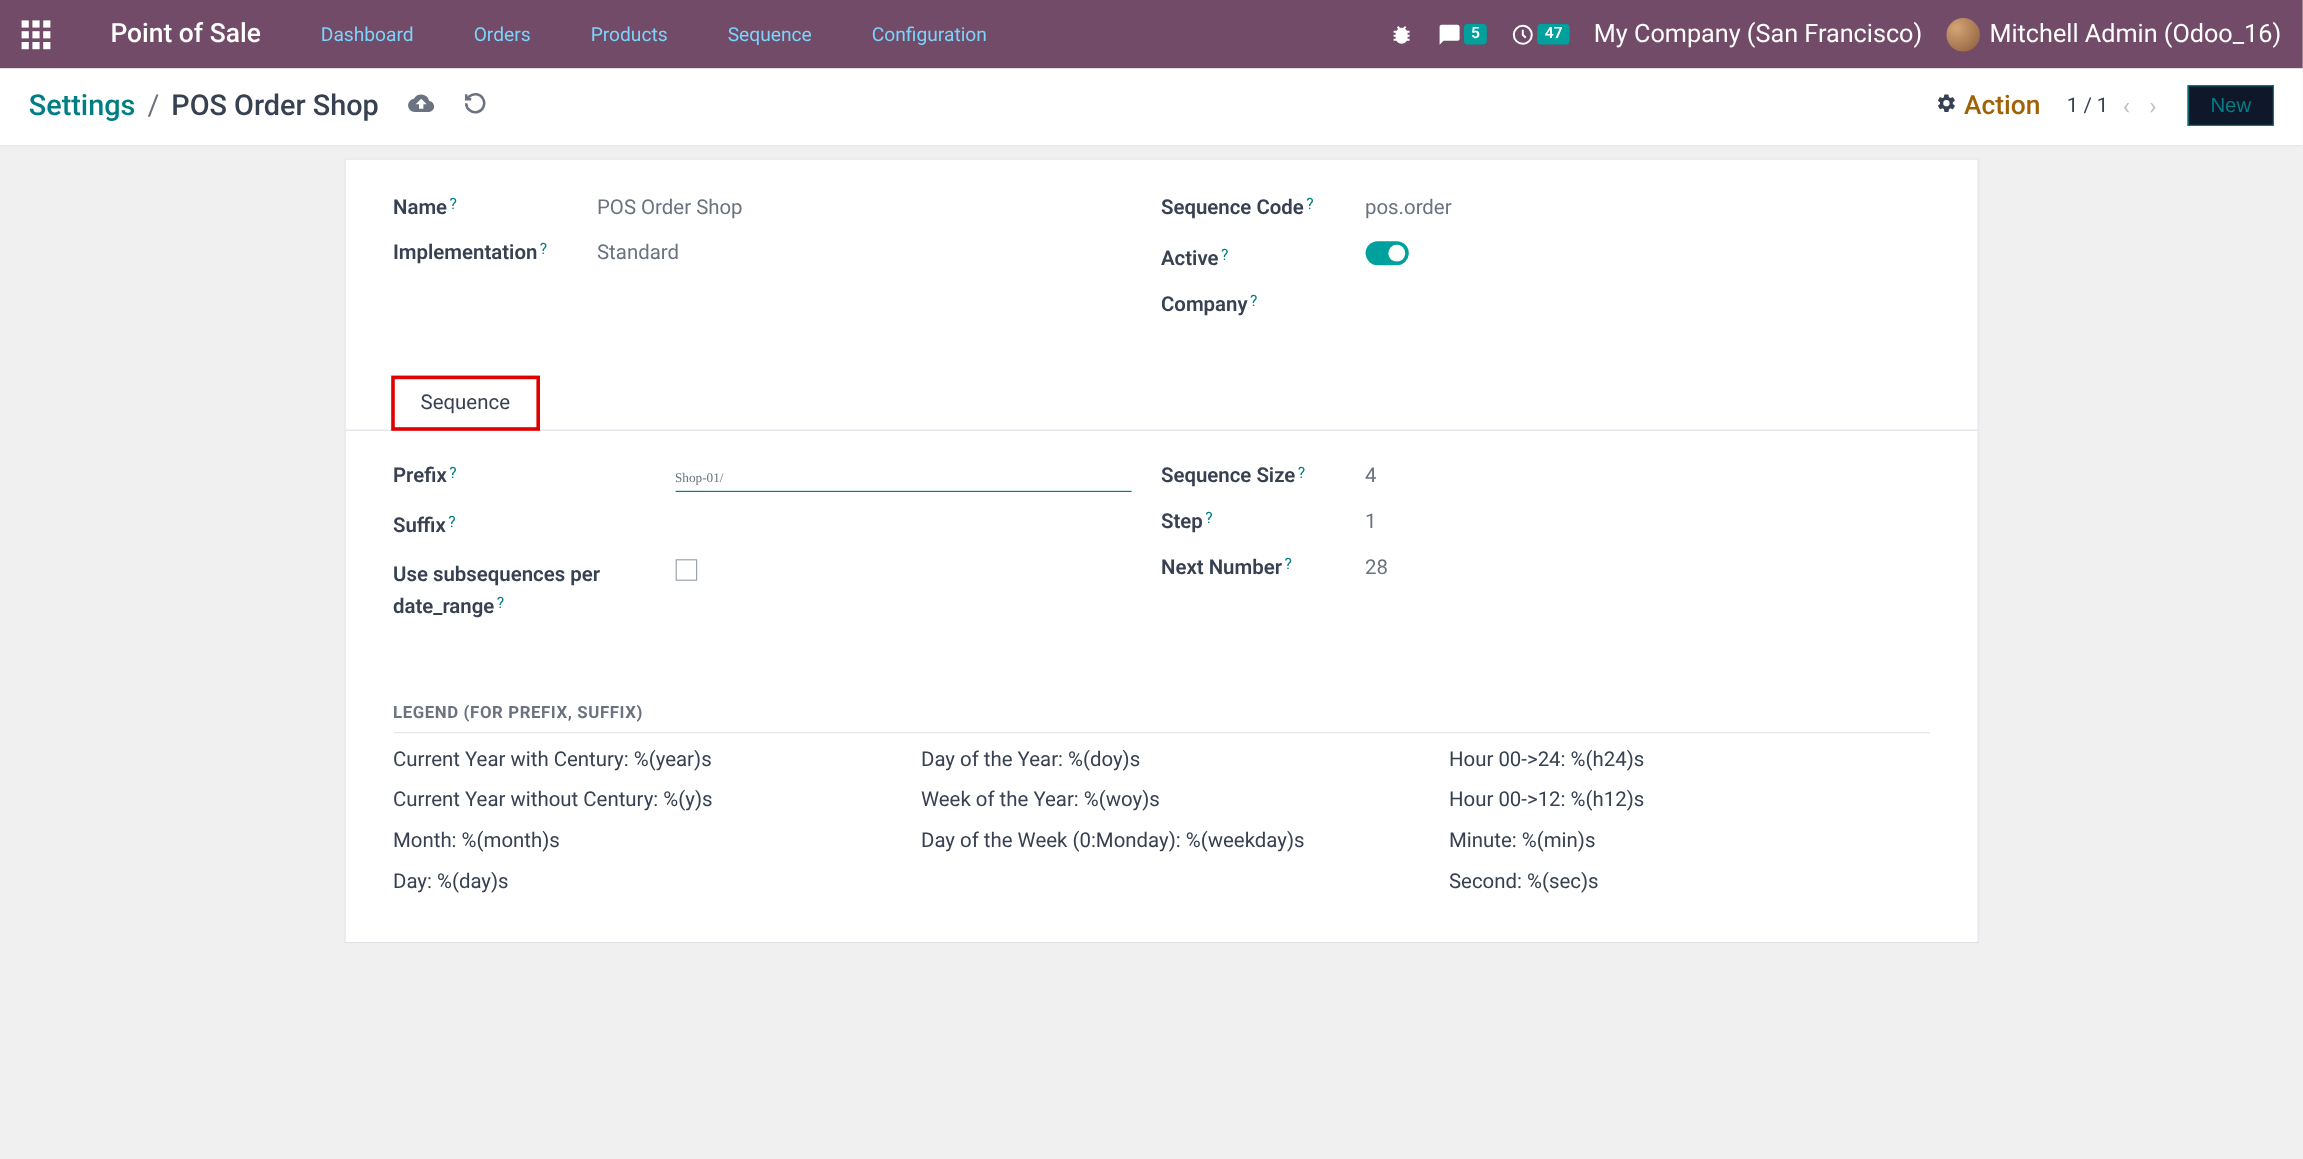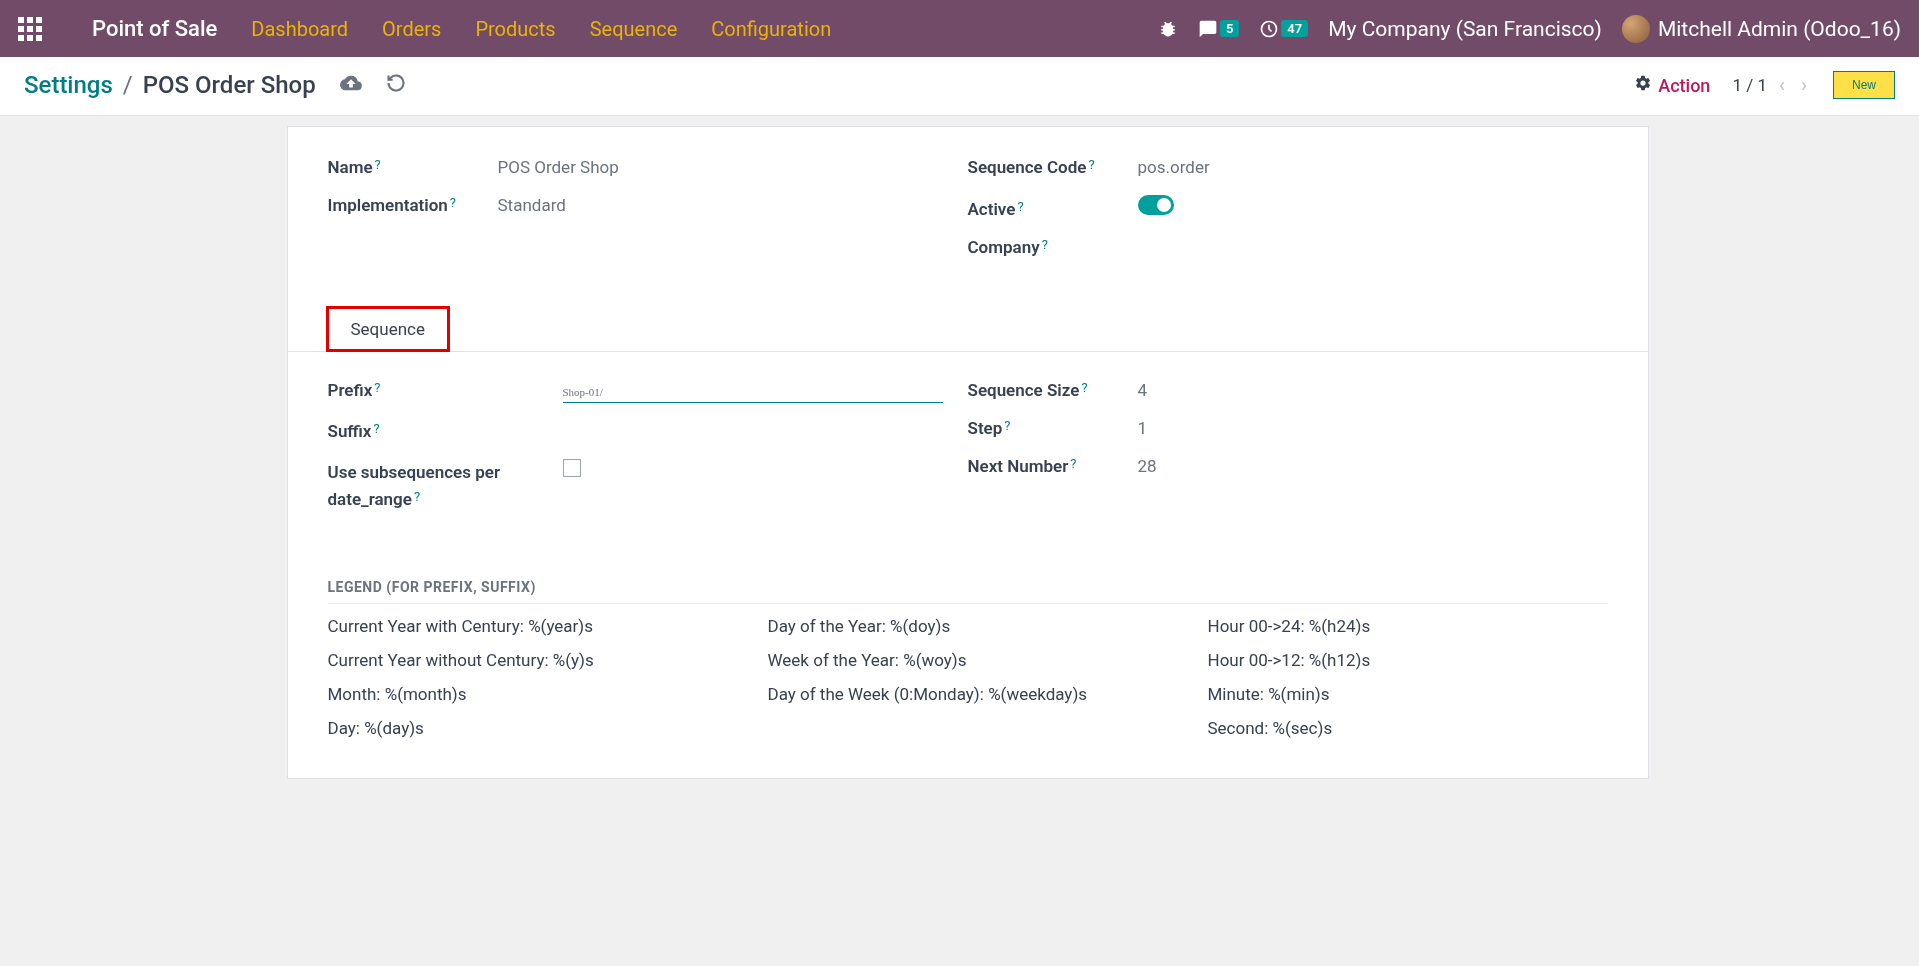--- a/index.html
+++ b/index.html
@@ -4,42 +4,42 @@
 <style>
 * { margin: 0; padding: 0; box-sizing: border-box; }
 body { font-family: -apple-system, BlinkMacSystemFont, "Segoe UI", Roboto, "Helvetica Neue", sans-serif; background: #f1f0f0; color: #374151; font-size: 15px; overflow: hidden; }
 
 
 .navbar { background: #714B67; height: 57px; display: flex; align-items: center; padding: 0 18px; color: #fff; }
 .navbar .apps-icon { width: 24px; height: 24px; display: grid; grid-template-columns: repeat(3,6px); grid-template-rows: repeat(3,6px); gap: 3px; margin-right: 18px; cursor: pointer; }
 .navbar .apps-icon span { background: #fff; width: 6px; height: 6px; }
 .navbar .brand { font-size: 22px; font-weight: 500; margin-right: 34px; white-space: nowrap; margin-left: 32px; }
 .navbar .menu { display: flex; gap: 34px; }
-.navbar .menu a { color: #eab308; text-decoration: none; font-size: 20px; cursor: pointer; }
+.navbar .menu a { color: #7dd3fc; text-decoration: none; font-size: 16px; cursor: pointer; margin-left: 16px; }
 .navbar .spacer { flex: 1; }
 .navbar .right { display: flex; align-items: center; gap: 20px; }
 .navbar .iconbtn { position: relative; cursor: pointer; display: flex; align-items: center; }
 .navbar .badge { background: #00A09D; color: #fff; font-size: 13px; font-weight: 600; padding: 1px 6px; border-radius: 3px; margin-left: 2px; }
 .navbar .company, .navbar .user { color: #fff; font-size: 21px; white-space: nowrap; }
 .navbar .avatar { width: 28px; height: 28px; border-radius: 50%; background: radial-gradient(circle at 30% 30%, #d4a574, #8b5a3c); margin-right: 8px; display: inline-block; vertical-align: middle; }
 
 
 .control { background: #fff; border-bottom: 1px solid #dee2e6; padding: 14px 24px 16px; display: flex; align-items: center; }
 .breadcrumb { display: flex; align-items: center; gap: 10px; }
 .breadcrumb .link { color: #017E84; font-size: 24px; font-weight: 500; cursor: pointer; }
 .breadcrumb .sep { color: #6b7280; font-size: 24px; }
 .breadcrumb .current { color: #374151; font-size: 24px; font-weight: 500; }
 .breadcrumb .status-icon { margin-left: 14px; color: #6b7280; cursor: pointer; font-size: 20px; }
 .control .spacer { flex: 1; }
 .control .actions { display: flex; align-items: center; gap: 22px; }
-.action-btn { display: flex; align-items: center; gap: 6px; color: #be185d; font-size: 18px; font-weight: 500; cursor: pointer; }
+.action-btn { display: flex; align-items: center; gap: 6px; color: #a16207; font-size: 22px; font-weight: 500; cursor: pointer; }
 .gear { font-size: 18px; }
 .pager { display: flex; align-items: center; gap: 8px; font-size: 17px; color: #374151; }
 .pager .arrow { color: #c0c0c0; cursor: pointer; font-size: 20px; padding: 0 4px; }
-.new-btn { border: 1px solid #017E84; color: #017E84; background: #fde047; padding: 6px 18px; font-size: 12px; font-weight: 500; cursor: pointer; }
+.new-btn { border: 1px solid #017E84; color: #017E84; background: #0f172a; padding: 6px 18px; font-size: 17px; font-weight: 500; cursor: pointer; }
 
 
 .content-wrap { height: calc(966px - 57px - 64px); overflow-y: scroll; padding: 10px 0 0 16px; }
 .sheet { background: #fff; border: 1px solid #dee2e6; max-width: 1362px; margin: 0 auto; padding: 30px 0 40px 0; }
 
 
 .form-row { display: flex; padding: 0 40px; }
 .form-col { flex: 1; }
 .field { display: flex; align-items: baseline; margin-bottom: 18px; }
 .field-label { width: 170px; font-weight: 600; color: #374151; font-size: 17px; position: relative; }

